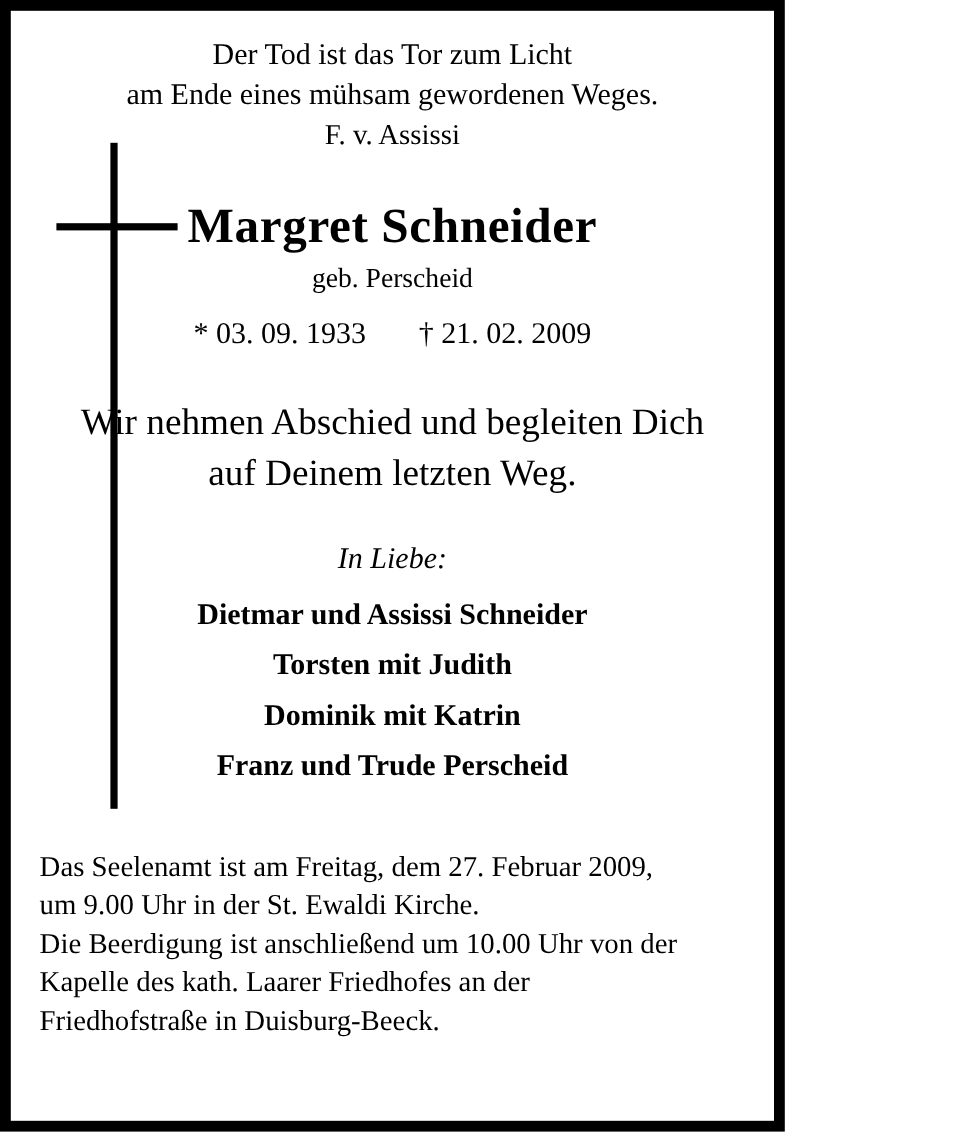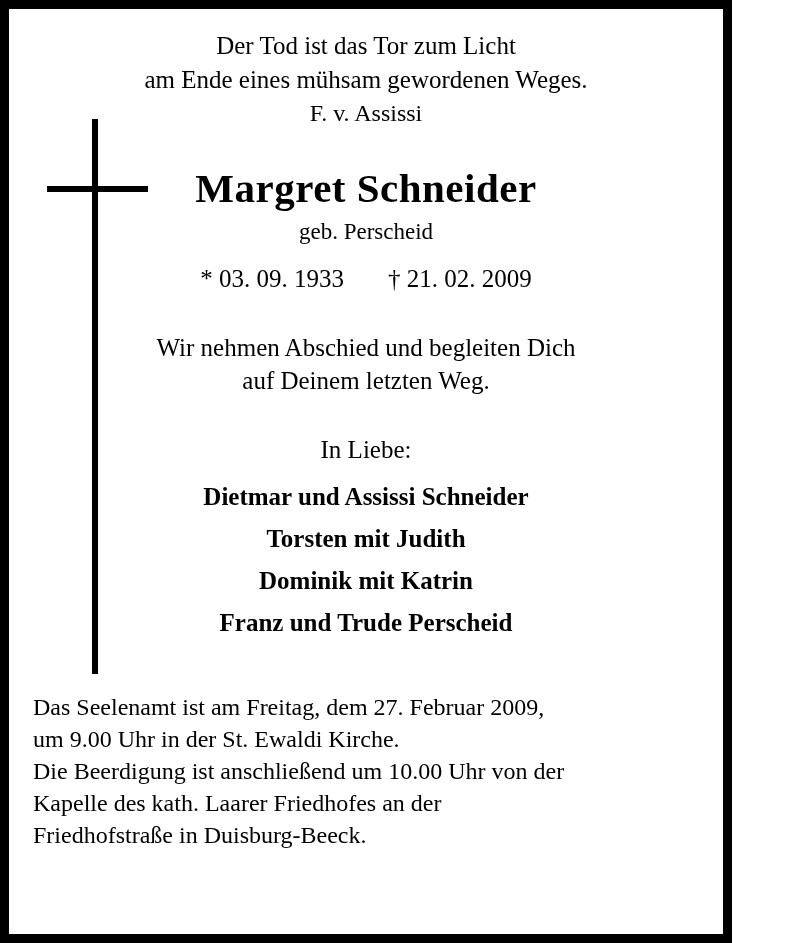--- a/index.html
+++ b/index.html
@@ -10,21 +10,21 @@
   body {
     width: 800px;
     height: 943px;
     font-family: "Liberation Serif", serif;
     color: #000000;
     overflow: hidden;
   }
   #notice {
     position: relative;
     box-sizing: border-box;
-    width: 732px;
+    width: 654px;
     height: 943px;
     border: 9px solid #000000;
     background: #ffffff;
   }
   .inner {
     position: relative;
     width: 100%;
     height: 100%;
     box-sizing: border-box;
     padding: 20px 24px 10px 24px;
@@ -83,30 +83,31 @@
   }
   .dates {
     text-align: center;
     font-size: 25px;
     margin-top: 20px;
   }
   .dates .birth { margin-right: 44px; margin-top: 28px; }
 
   .farewell {
     text-align: center;
-    font-size: 25px;
+    font-size: 31px;
     line-height: 1.35;
     margin-top: 38px;
   }
   .farewell span { display: block; }
 
   .inlove {
     text-align: center;
     font-size: 25px;
     margin-top: 38px;
+    font-style: italic;
   }
   .mourners {
     text-align: center;
     font-size: 25px;
     font-weight: bold;
     margin-top: 12px;
     line-height: 1.68;
   }
   .mourners .m-line { display: block; }
 

